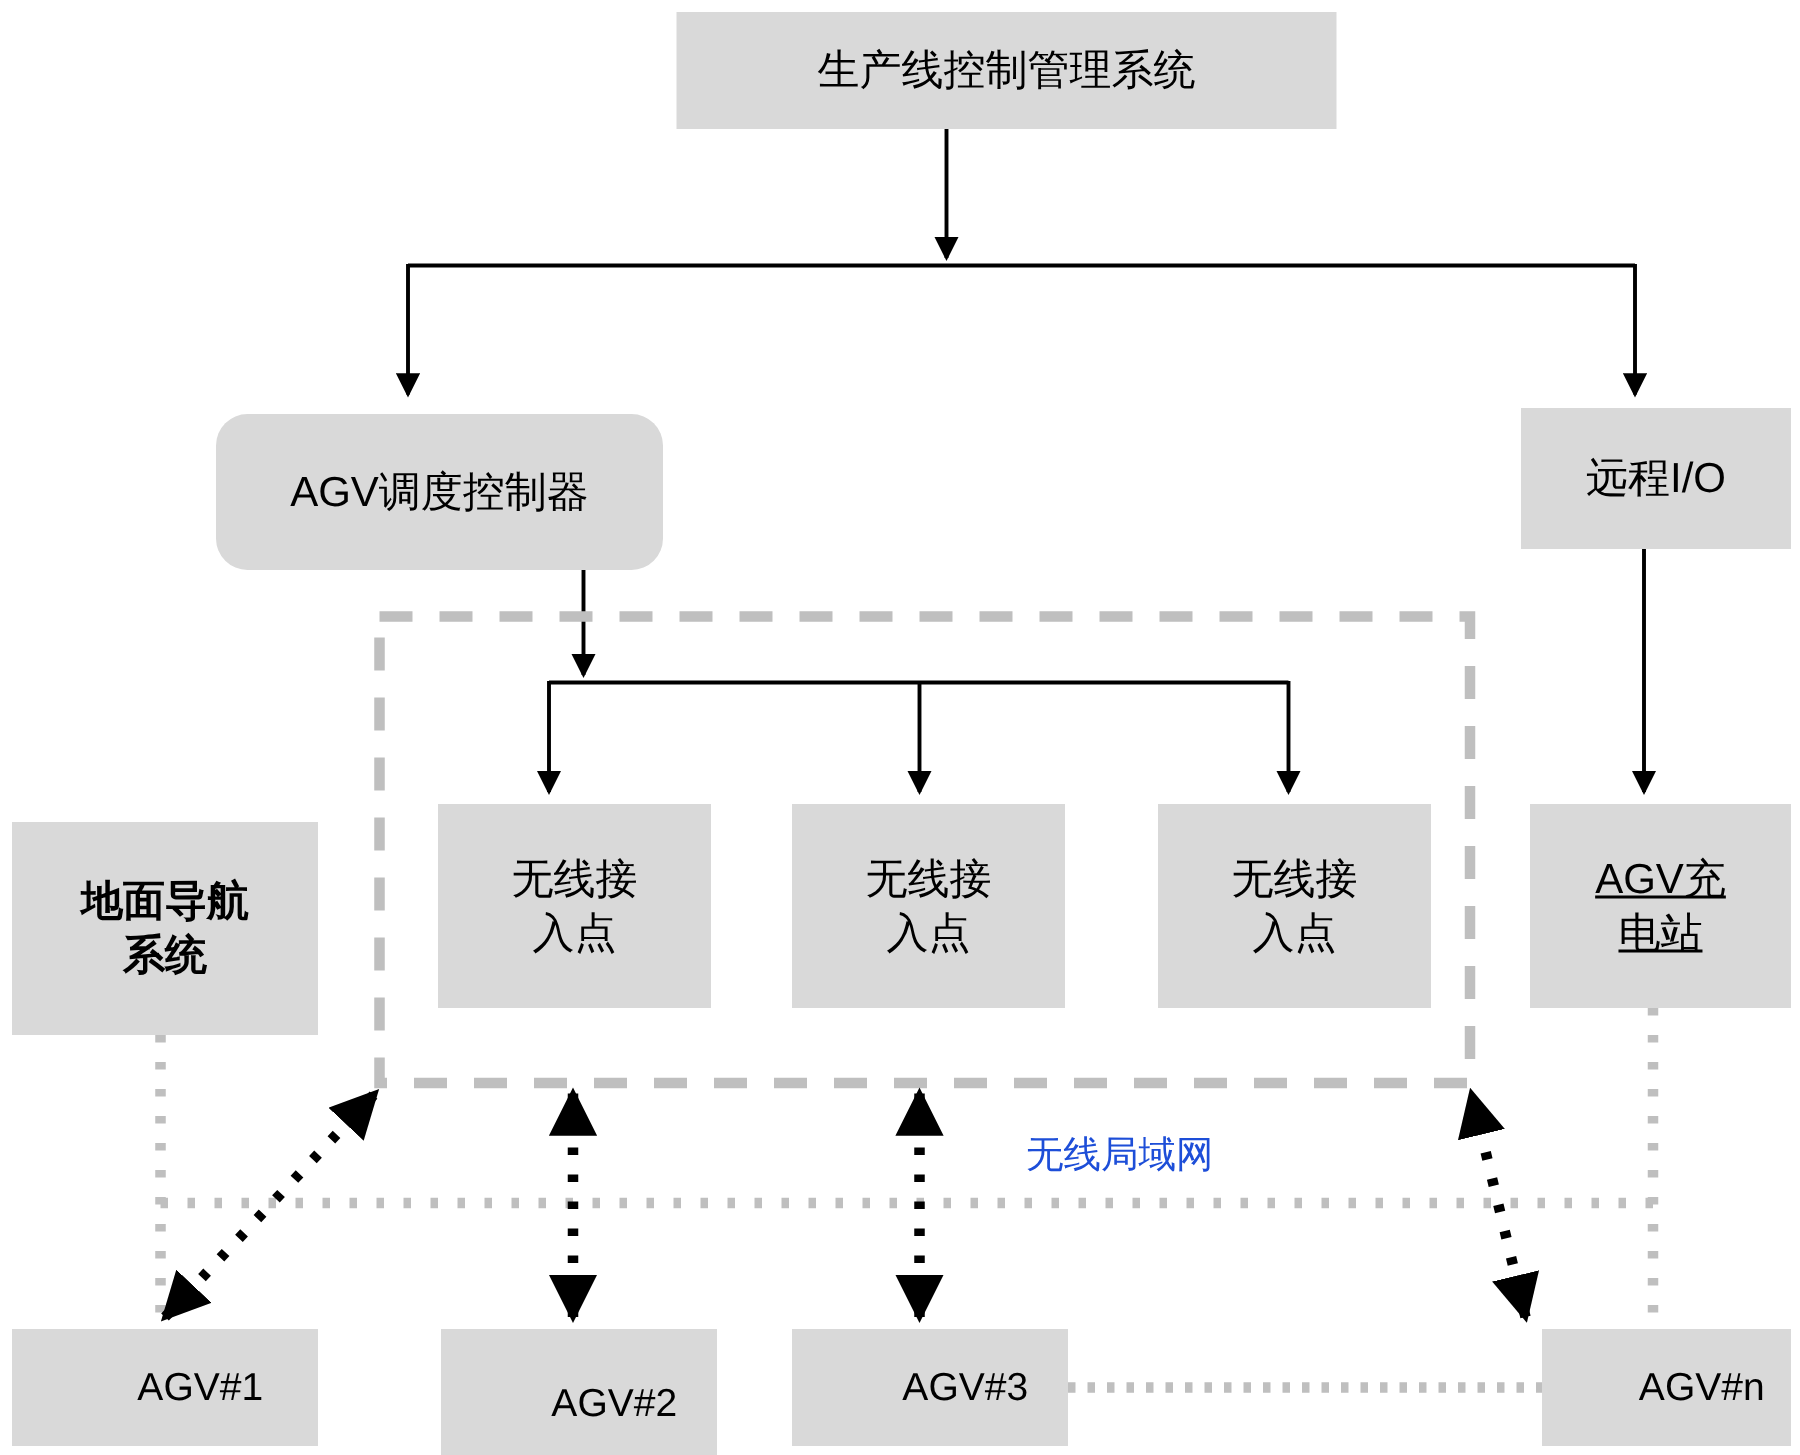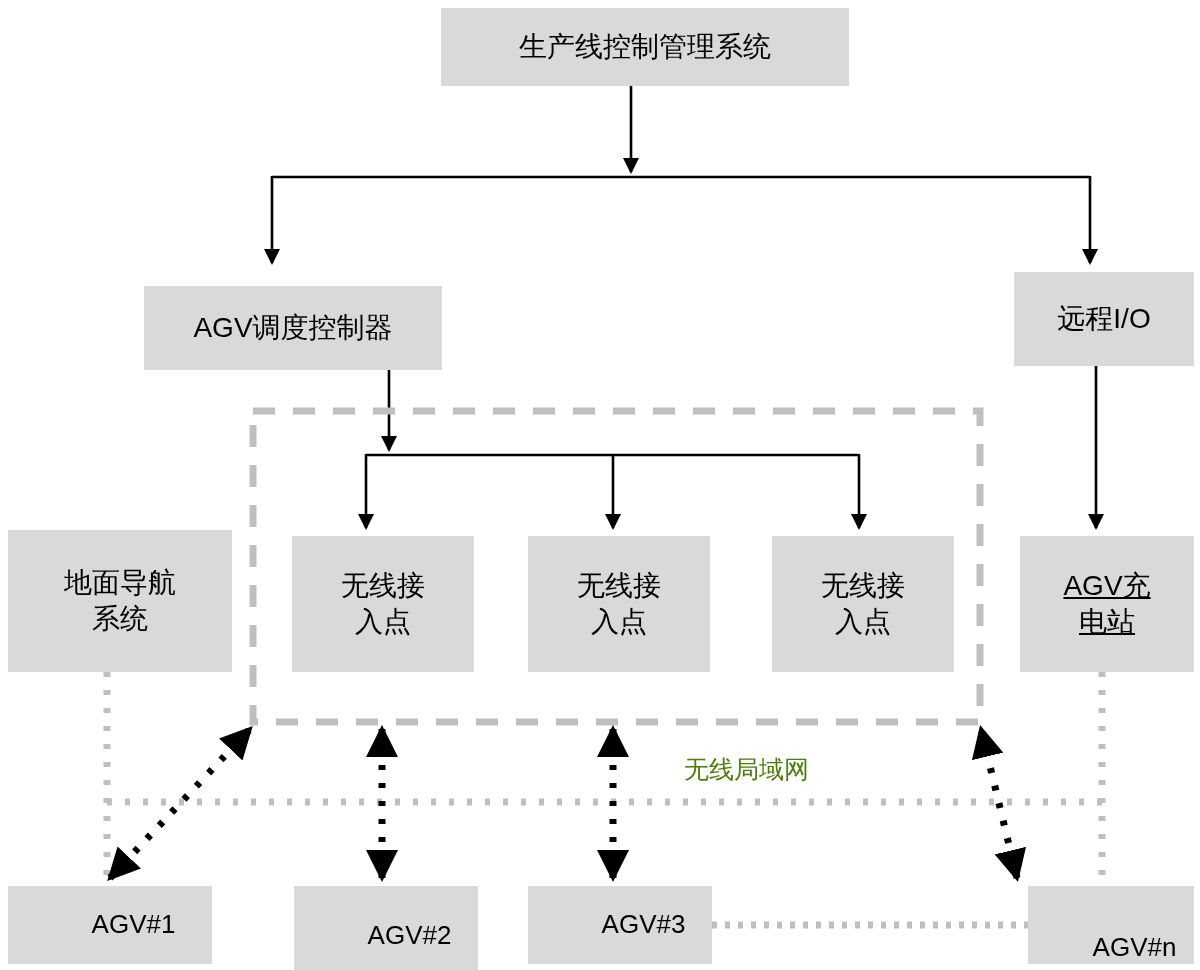--- a/index.html
+++ b/index.html
@@ -37,21 +37,21 @@
     position: absolute;
     left: 0;
     top: 0;
     width: 1200px;
     height: 970px;
     pointer-events: none;
   }
   .wanlabel {
     position: absolute;
     font-size: 25px;
-    color: #4d7c0f;
+    color: #1d4ed8;
     white-space: nowrap;
   }
 </style>
 </head>
 <body>
 
 <div id="canvas">
 
   <svg id="wires" viewBox="0 0 1200 970">
     <defs>
@@ -112,33 +112,33 @@
       <line x1="382" y1="878" x2="382" y2="729" stroke="#000" stroke-width="7" stroke-dasharray="5 13" marker-start="url(#arrowDotA)" marker-end="url(#arrowDotA)"></line>
     </g>
     <g>
       <line x1="613" y1="878" x2="613" y2="729" stroke="#000" stroke-width="7" stroke-dasharray="5 13" marker-start="url(#arrowDotA)" marker-end="url(#arrowDotA)"></line>
     </g>
     <g>
       <line x1="1017" y1="878" x2="981" y2="729" stroke="#000" stroke-width="7" stroke-dasharray="5 13" marker-start="url(#arrowDotA)" marker-end="url(#arrowDotA)"></line>
     </g>
   </svg>
 
-  <div class="node f28" style="left:441px; top:8px; width:408px; height:78px;">
+  <div class="node f28" style="left:451px; top:8px; width:440px; height:78px;">
     <span>生产线控制管理系统</span>
   </div>
 
-  <div class="node f28" style="left:144px; top:286px; width:298px; height:84px;">
+  <div class="node f28" style="left:144px; top:276px; width:298px; height:104px;border-radius:21px;">
     <span>AGV调度控制器</span>
   </div>
 
   <div class="node f28" style="left:1014px; top:272px; width:180px; height:94px;">
     <span>远程I/O</span>
   </div>
 
-  <div class="node f28" style="left:8px; top:530px; width:224px; height:142px;">
+  <div class="node f28" style="left:8px; top:548px; width:204px; height:142px;font-weight:bold;">
     <span>地面导航
 系统</span>
   </div>
 
   <div class="node f28" style="left:292px; top:536px; width:182px; height:136px;">
     <span>无线接
 入点</span>
   </div>
 
   <div class="node f28" style="left:528px; top:536px; width:182px; height:136px;">
@@ -161,19 +161,19 @@
   </div>
 
   <div class="node f26" style="left:294px; top:886px; width:184px; height:100px;">
     <span>AGV#2</span>
   </div>
 
   <div class="node f26" style="left:528px; top:886px; width:184px; height:78px;align-items:center;">
     <span>AGV#3</span>
   </div>
 
-  <div class="node f26" style="left:1028px; top:886px; width:166px; height:78px;align-items:flex-end;">
+  <div class="node f26" style="left:1028px; top:886px; width:166px; height:78px;">
     <span>AGV#n</span>
   </div>
 
   <div class="wanlabel" style="left:684px; top:753px;">无线局域网</div>
 
 </div>
 
 </body></html>

